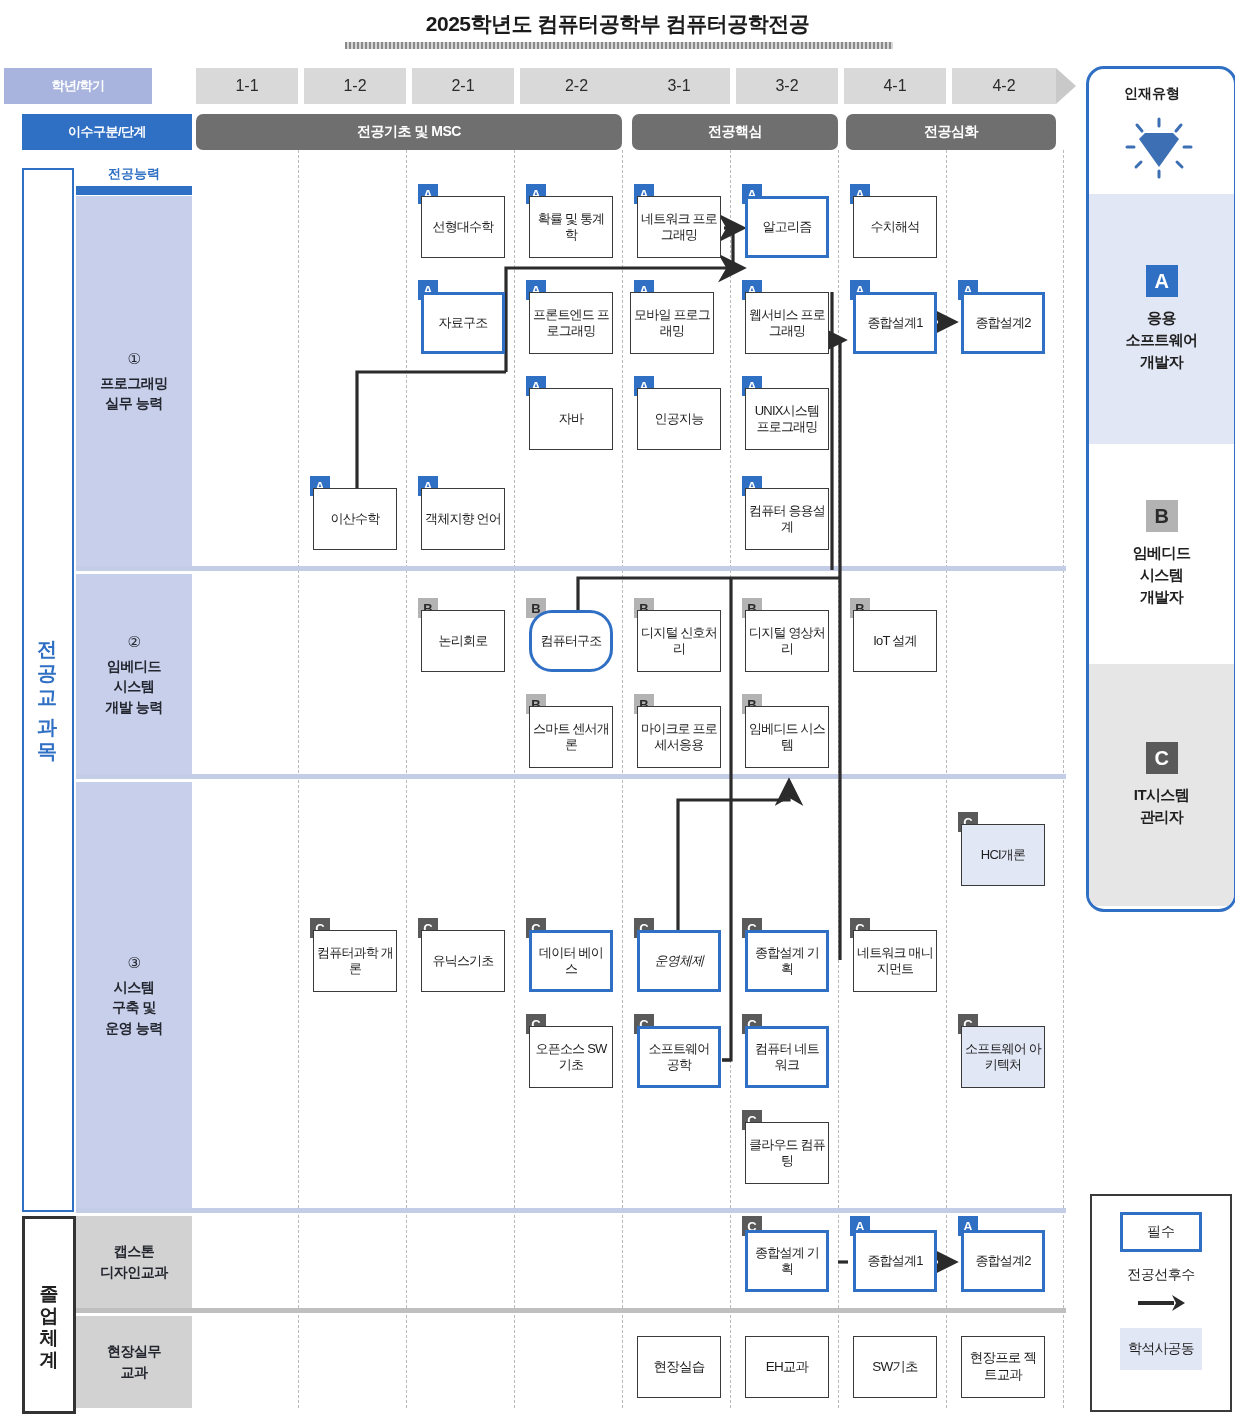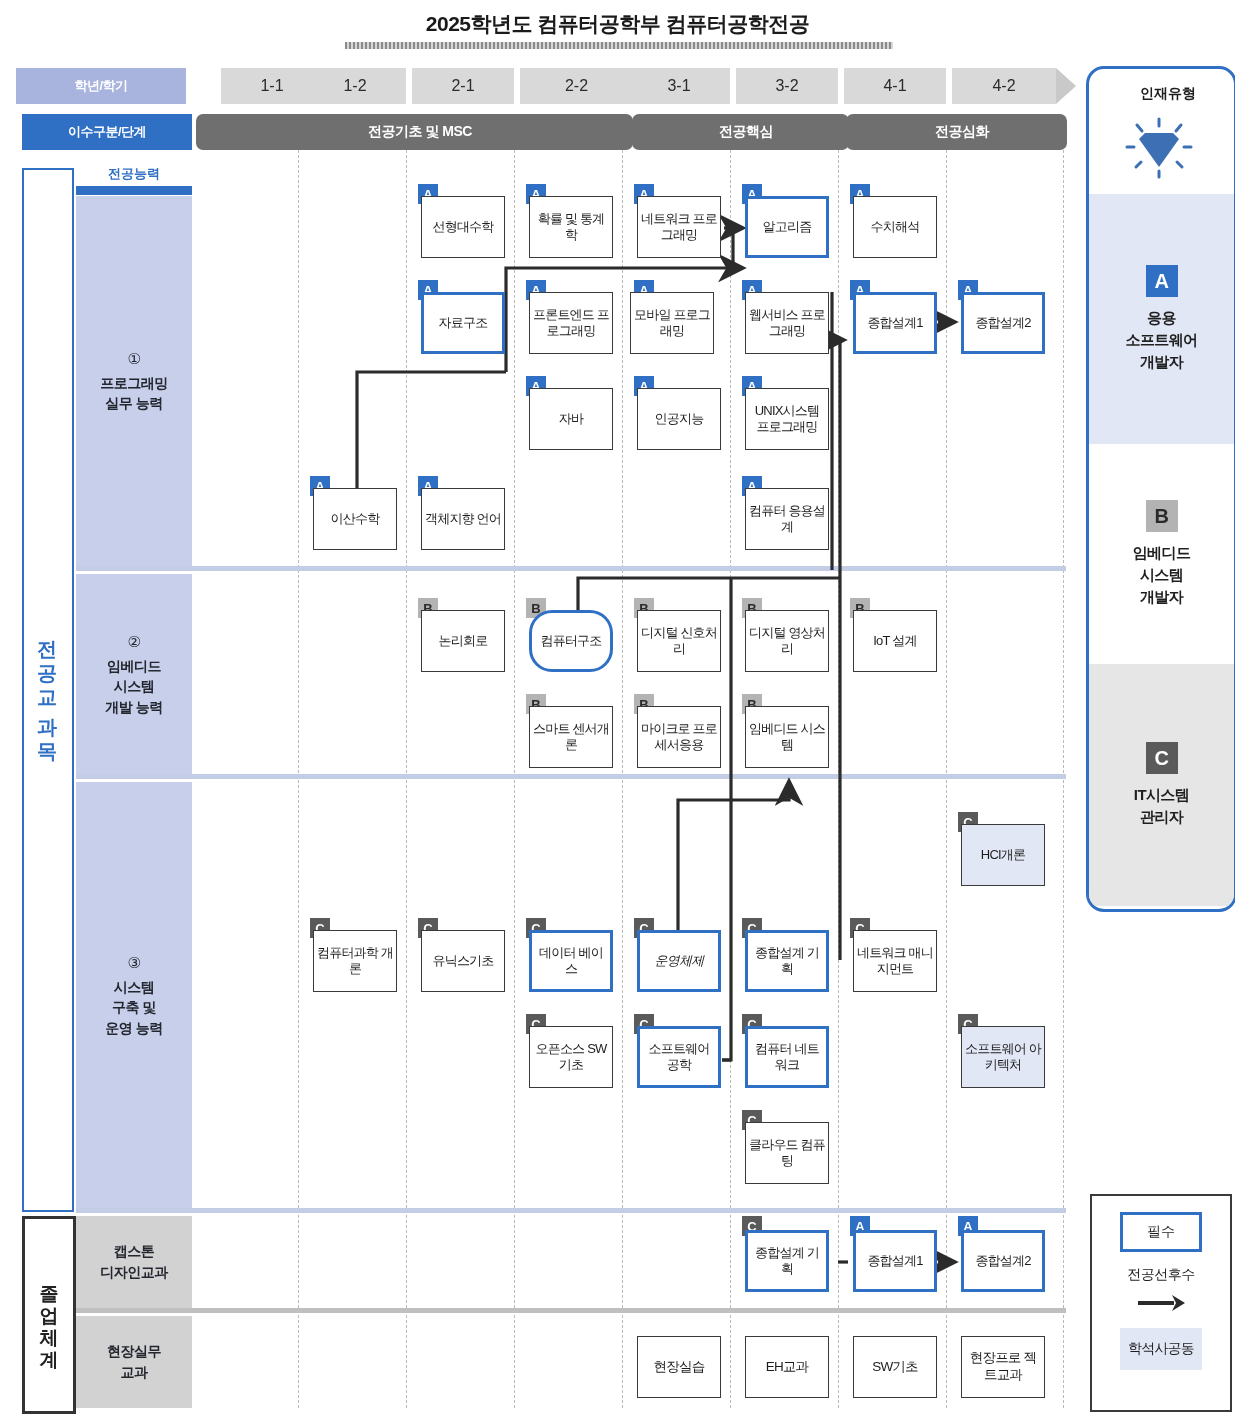--- a/index.html
+++ b/index.html
@@ -20,37 +20,37 @@
   #title-rule{
     left:345px;top:42px;width:548px;height:7px;
     background:repeating-linear-gradient(90deg,#8a8a8a 0 2px,#d8d8d8 2px 4px);
   }
 
   
   .hdr-lbl{
     display:flex;align-items:center;justify-content:center;
     font-size:13px;font-weight:bold;color:#ffffff;letter-spacing:-0.5px;
   }
-  #lbl-year{left:16px;top:68px;width:170px;height:36px;background:#a8b4de;}
+  #lbl-year{left:4px;top:68px;width:148px;height:36px;background:#a8b4de;}
   #lbl-stage{left:22px;top:114px;width:170px;height:36px;background:#2f6fc4;}
 
   .sem-cell{
     display:flex;align-items:center;justify-content:center;
     background:#d9d9d9;color:#2b2b2b;font-size:16px;height:36px;top:68px;
   }
   #sem-arrow{
     top:68px;left:1056px;width:0;height:0;
     border-top:18px solid transparent;border-bottom:18px solid transparent;
     border-left:20px solid #c9c9c9;
   }
 
   .stage-pill{
     display:flex;align-items:center;justify-content:center;
     background:#6f6f6f;color:#fff;font-size:14px;font-weight:bold;
-    height:36px;top:114px;border-radius:7px;letter-spacing:-0.5px;padding-left:11px;
+    height:36px;top:114px;border-radius:7px;letter-spacing:-0.5px;
   }
 
   
   .colguide{top:150px;width:0;border-left:1px dashed #b9b9b9;height:1258px;}
 
   
   #frame-major{
     left:22px;top:168px;width:48px;height:1040px;
     border:2px solid #2f6fc4;background:#fff;
     display:flex;align-items:center;justify-content:center;
@@ -119,21 +119,21 @@
   #wires{left:0;top:0;width:1235px;height:1424px;pointer-events:none;}
 
   
   #talent-panel{
     left:1086px;top:66px;width:145px;height:840px;
     border:3px solid #2f6fc4;border-radius:18px;background:#fff;
     overflow:hidden;
   }
   #talent-title{
     position:absolute;left:0;top:16px;width:126px;text-align:center;
-    font-size:14px;font-weight:bold;color:#1f1f1f;padding-left:16px;
+    font-size:14px;font-weight:bold;color:#1f1f1f;
   }
   #gem{position:absolute;left:36px;top:48px;width:68px;height:62px;}
   .talent-item{
     position:absolute;left:0;width:145px;
     display:flex;flex-direction:column;align-items:center;justify-content:center;
     text-align:center;font-size:15px;font-weight:bold;color:#1f1f1f;
     line-height:1.45;letter-spacing:-0.6px;
   }
   .talent-item .bigbadge{
     width:32px;height:32px;display:flex;align-items:center;justify-content:center;
@@ -167,21 +167,21 @@
 </style>
 </head>
 <body>
 
 <div class="abs" id="title">2025학년도 컴퓨터공학부 컴퓨터공학전공</div>
 <div class="abs" id="title-rule"></div>
 
 <div class="abs hdr-lbl" id="lbl-year">학년/학기</div>
 <div class="abs hdr-lbl" id="lbl-stage">이수구분/단계</div>
 
-<div class="abs sem-cell" style="left:196px;width:102px;margin-left:25px;">1-1</div>
+<div class="abs sem-cell" style="left:196px;width:102px;">1-1</div>
 <div class="abs sem-cell" style="left:304px;width:102px;">1-2</div>
 <div class="abs sem-cell" style="left:412px;width:102px;">2-1</div>
 <div class="abs sem-cell" style="left:520px;width:113px;">2-2</div>
 <div class="abs sem-cell" style="left:628px;width:102px;">3-1</div>
 <div class="abs sem-cell" style="left:736px;width:102px;">3-2</div>
 <div class="abs sem-cell" style="left:844px;width:102px;">4-1</div>
 <div class="abs sem-cell" style="left:952px;width:104px;">4-2</div>
 <div class="abs" id="sem-arrow"></div>
 
 <div class="abs stage-pill" style="left:196px;width:426px;">전공기초 및 MSC</div>

